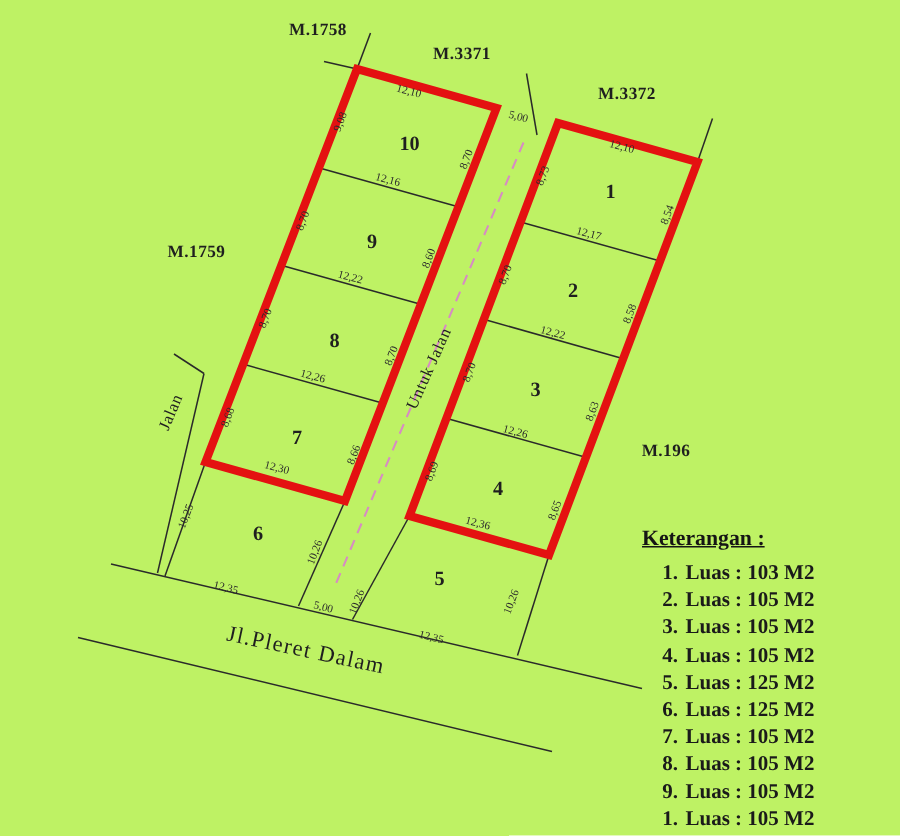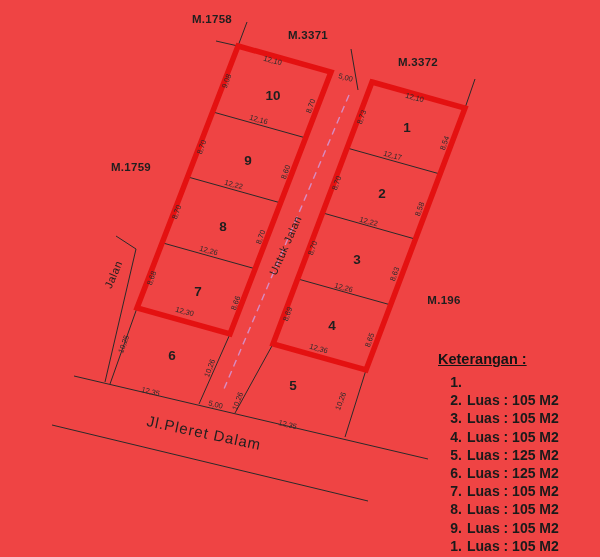--- a/index.html
+++ b/index.html
@@ -1,26 +1,26 @@
 <!DOCTYPE html>
 <html><head>
 <meta charset="utf-8">
 <style>
   html,body{margin:0;padding:0;background:#ffffff;}
   .canvas{
-    position:relative;width:600px;height:557px;background:#ef4444;overflow:hidden;
-    font-family:Liberation Sans, sans-serif;color:#1c1c1c;
+    position:relative;width:600px;height:557px;background:#bef264;overflow:hidden;
+    font-family:Liberation Serif, serif;color:#1c1c1c;
   }
   svg text{fill:#1f1f1f;}
   .mlabel{font-size:11.5px;font-weight:600;letter-spacing:.3px;}
   .plotnum{font-size:13.5px;font-weight:600;}
   .dim{font-size:7.5px;fill:#2b2b2b;}
   .roadname{font-size:11px;font-weight:500;letter-spacing:.5px;}
   .bigroad{font-size:15px;font-weight:500;letter-spacing:1px;}
-  .legend{position:absolute;left:438px;top:351px;width:158px;}
+  .legend{position:absolute;left:428px;top:351px;width:158px;}
   .legend-title{font-size:14.5px;font-weight:700;text-decoration:underline;margin-bottom:6px;color:#151515;}
   .legend-row{display:flex;line-height:18.2px;font-size:14px;font-weight:600;color:#1a1a1a;white-space:nowrap;}
   .legend-row .num{width:24px;text-align:right;flex:0 0 24px;}
   .legend-row .rest{margin-left:5px;}
 </style>
 </head>
 <body>
 
 <div class="canvas">
 
@@ -120,20 +120,21 @@
       <text class="roadname" x="289" y="247" transform="rotate(-66 289 247)">Untuk Jalan</text>
       <text class="bigroad" x="203" y="438" transform="rotate(12 203 438)">Jl.Pleret Dalam</text>
     </g>
   </svg>
 
   
   <div class="legend">
     <div class="legend-title">Keterangan :</div>
     <div class="legend-row">
         <span class="num">1.</span>
+        <span class="rest">Luas : 103 M2</span>
       </div>
     <div class="legend-row">
         <span class="num">2.</span>
         <span class="rest">Luas : 105 M2</span>
       </div>
     <div class="legend-row">
         <span class="num">3.</span>
         <span class="rest">Luas : 105 M2</span>
       </div>
     <div class="legend-row">

